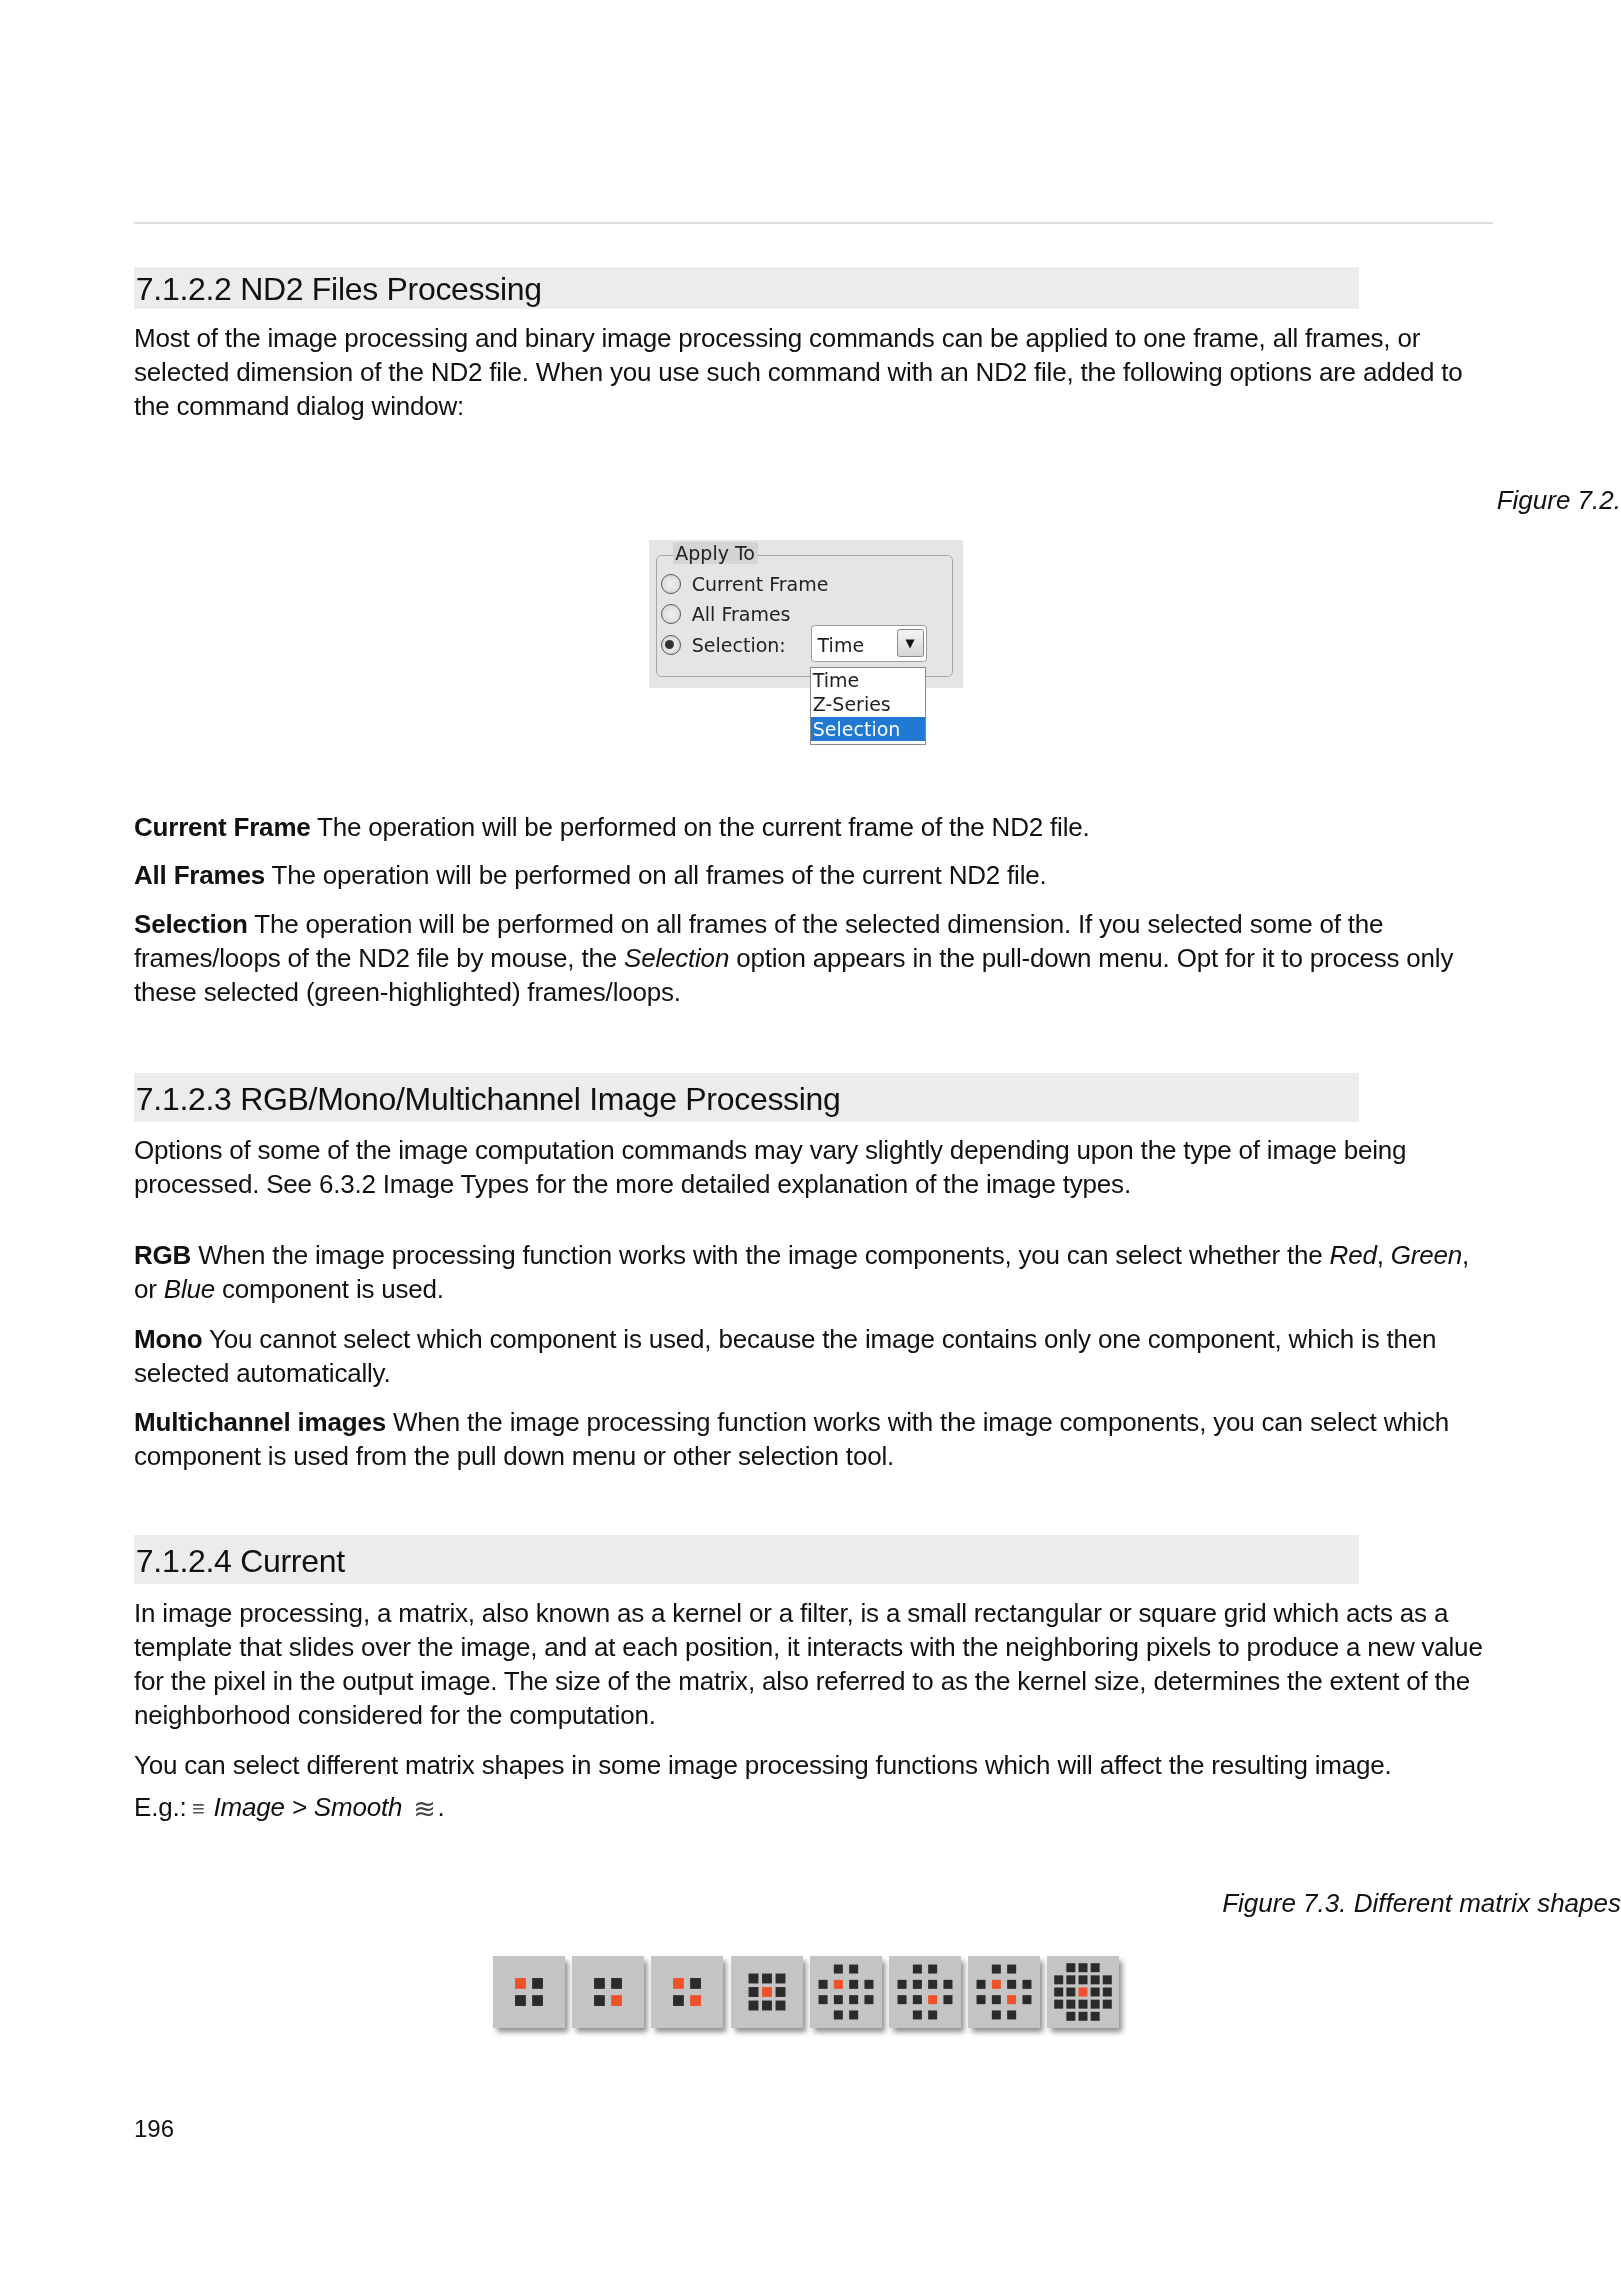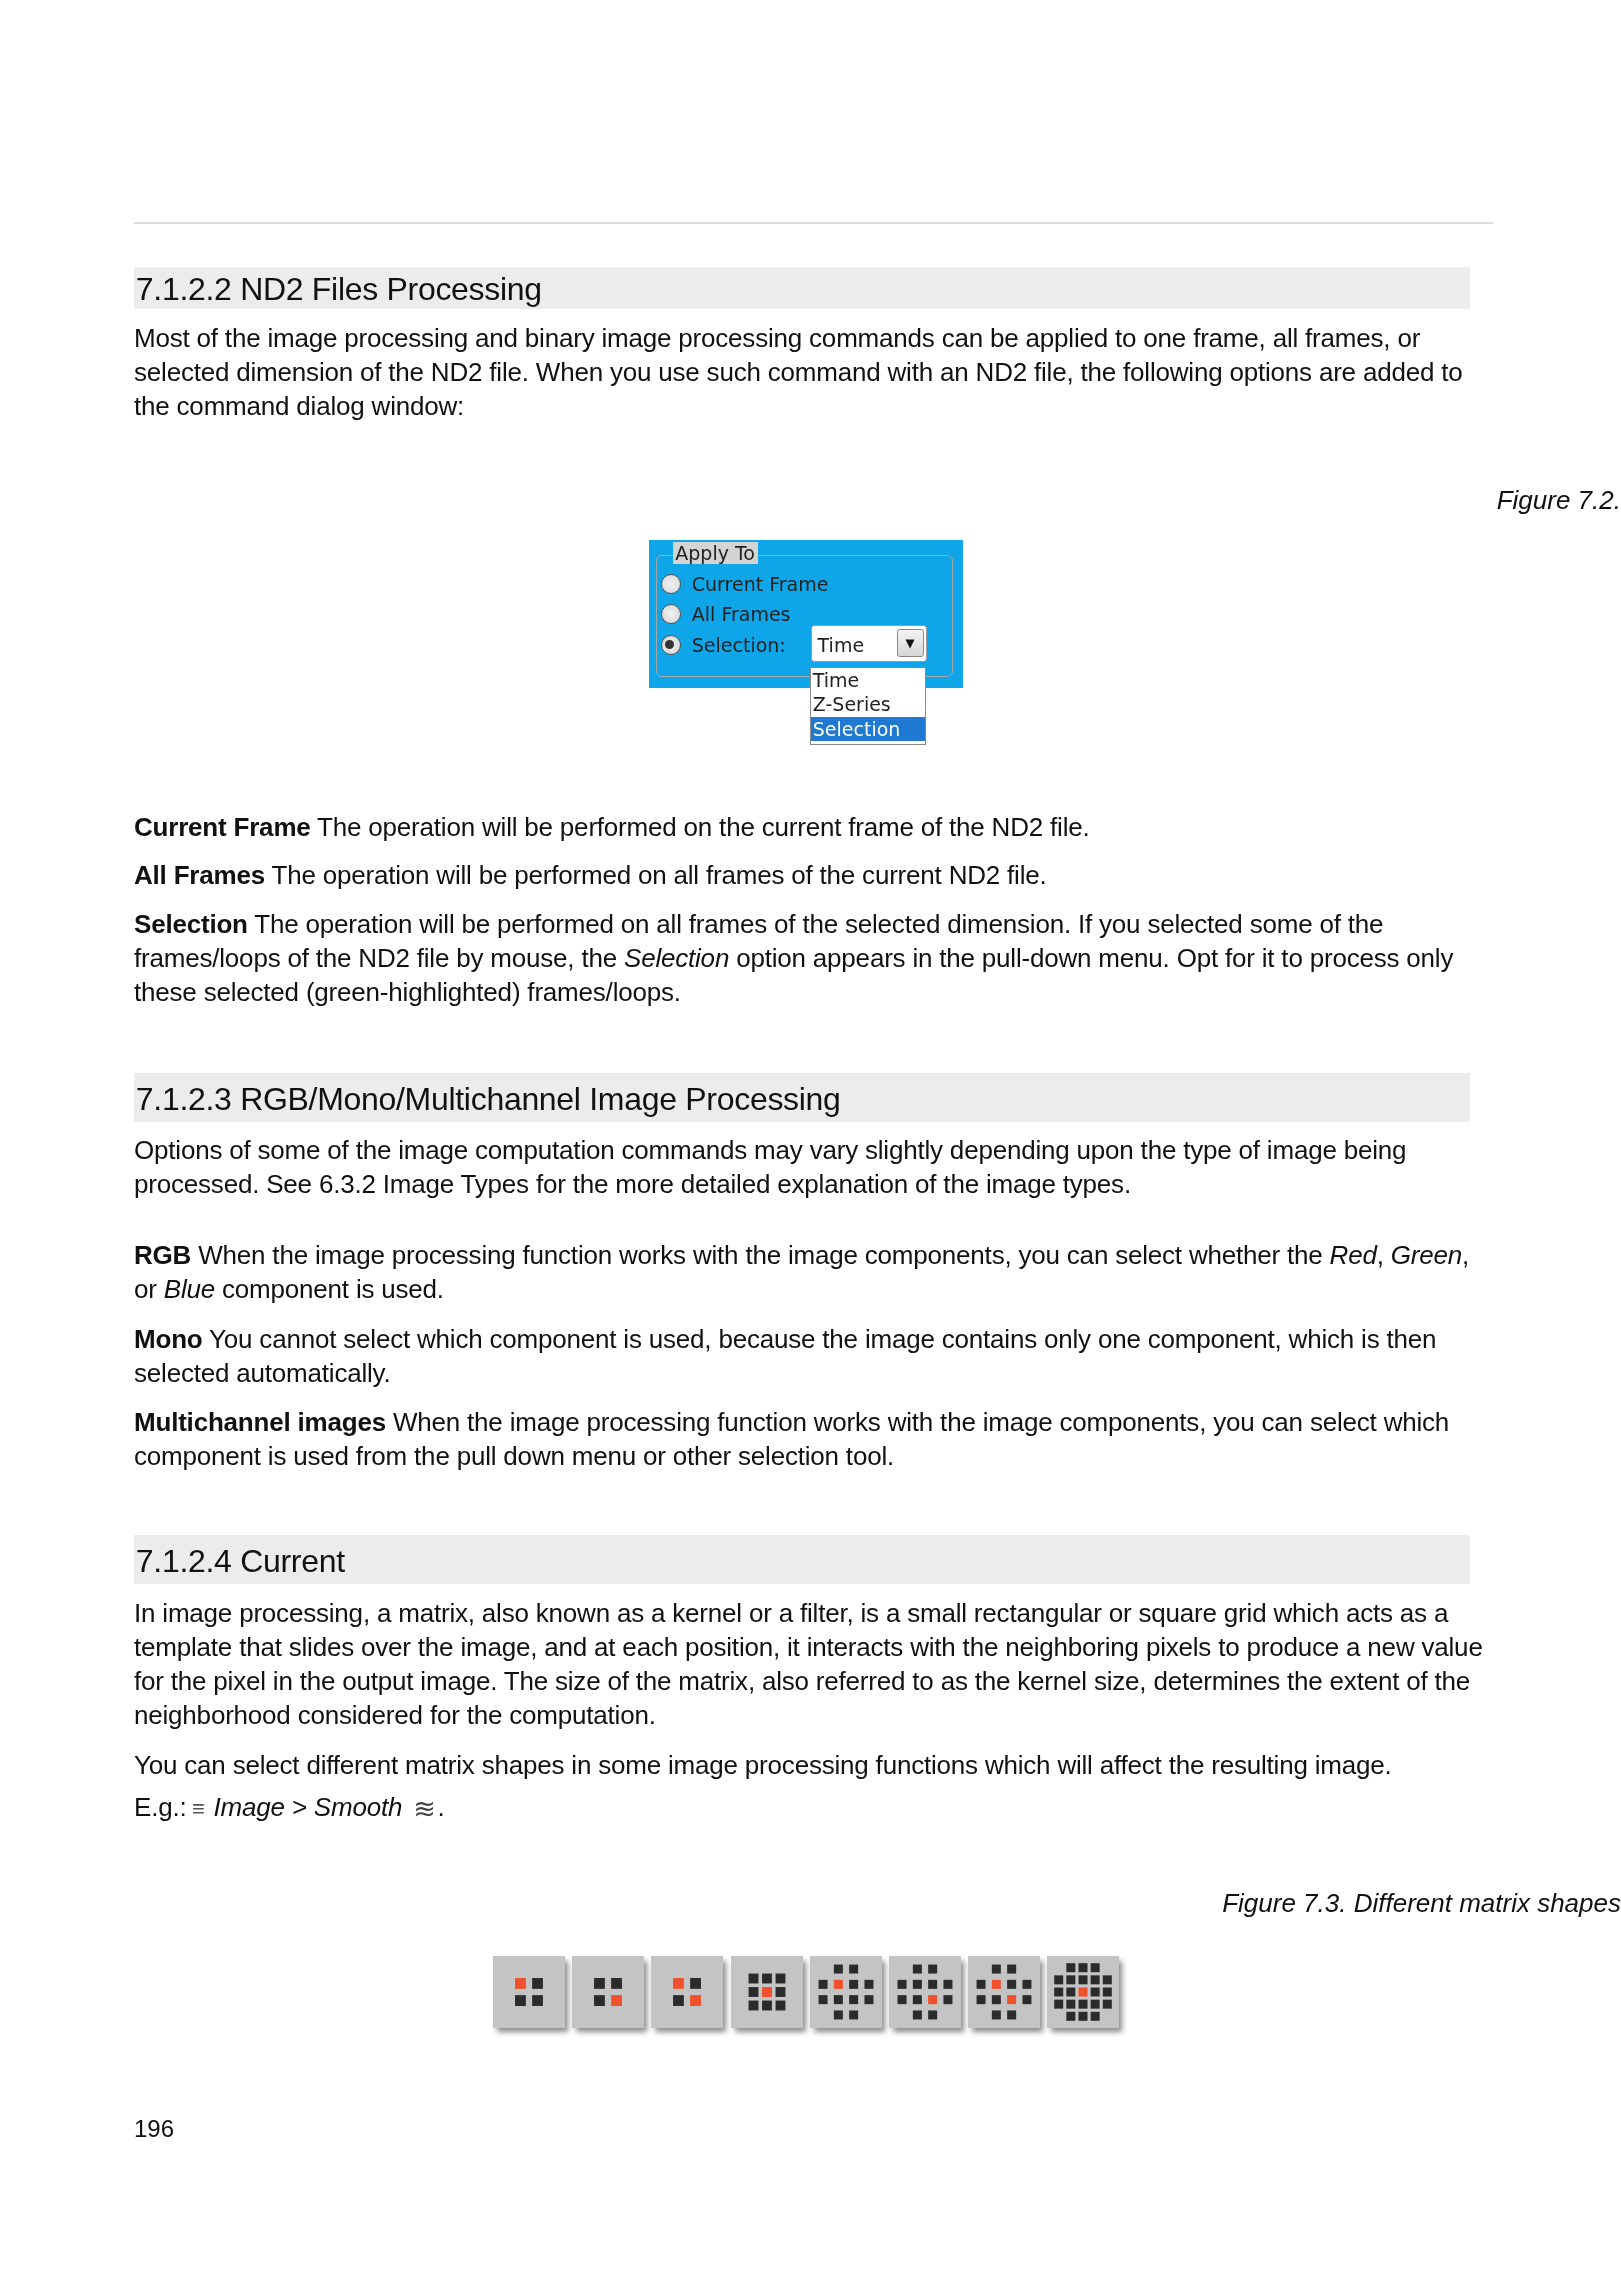--- a/index.html
+++ b/index.html
@@ -1,27 +1,27 @@
 <!DOCTYPE html>
 <html style="font-size:14.5px"><head>
 <meta charset="utf-8">
 <style>
   html, body { margin: 0; padding: 0; background: #ffffff; }
   body { width: 1621px; height: 2290px; position: relative; overflow: hidden;
          font-family: "Liberation Sans", "DejaVu Sans", sans-serif; color: #111; }
   .abs { position: absolute; }
   .rule { left: 134px; top: 222px; width: 1359px; height: 1.8px; background: #dddddd; }
-  .h-bar { left: 134px; width: 1336px; height: 42px; background: #ececec; }
+  .h-bar { left: 134px; width: 1225px; height: 42px; background: #ececec; }
   .h-bar span { position: absolute; left: 1.8px; top: 3.6px; font-size: 32px; color: #111; letter-spacing: -0.3px; }
   .para { left: 134px; width: 1359px; font-size: 26px; line-height: 34px; color: #111; letter-spacing: -0.2px; }
   .para b { font-weight: bold; }
   .para i { font-style: italic; }
   .caption { width: 1621px; left: 0; text-align: right; font-size: 26px; font-style: italic; color: #111; }
   
-  .dlg { left: 649px; top: 540px; width: 314px; height: 148px; background: #0ea5e9; }
+  .dlg { left: 649px; top: 540px; width: 314px; height: 148px; background: #e5e5e5; }
   .grp { position: absolute; left: 7.2px; top: 15.4px; width: 295px; height: 120px; border: 1.8px solid #a6a6a6; border-radius: 5.4px; }
   .grp-title { position: absolute; left: 15.4px; top: 2.7px; background: #d4d4d4; padding: 0 2.7px; font-family: "DejaVu Sans", sans-serif; font-size: 19px; color: #222; }
   .radio-row { position: absolute; left: 23.5px; display: flex; align-items: center; font-family: "DejaVu Sans", sans-serif; font-size: 19px; color: #222; }
   .radio { width: 20px; height: 20px; border-radius: 50%; border: 1.8px solid #555; background: radial-gradient(circle, #f2f2f2 0%, #dcdcdc 70%); box-sizing: border-box; margin-right: 11px; position: relative; }
   .radio.on::after { content: ""; position: absolute; left: 3.6px; top: 3.6px; width: 9px; height: 9px; border-radius: 50%; background: #333; }
   .combo { position: absolute; left: 161px; top: 86px; width: 116px; height: 37px; background: #fff; border: 1.8px solid #9a9a9a; border-radius: 3.6px; box-sizing: border-box; font-family: "DejaVu Sans", sans-serif; font-size: 19px; color: #222; }
   .combo-val { position: absolute; left: 5.4px; top: 7.2px; }
   .combo-btn { position: absolute; right: 2.7px; top: 2.7px; width: 27px; height: 28px; border: 0.9px solid #888; border-radius: 2.7px; background: linear-gradient(#f4f4f4, #d6d6d6); box-sizing: border-box; display: flex; align-items: center; justify-content: center; font-size: 11.8px; color: #111; }
   .dd-list { left: 810px; top: 667px; width: 116px; height: 78px; background: #fff; border: 1.8px solid #8a8a8a; box-sizing: border-box; font-family: "DejaVu Sans", sans-serif; font-size: 19px; color: #222; }
   .dd-item { height: 24.4px; line-height: 24.4px; padding-left: 1.8px; white-space: nowrap; }

